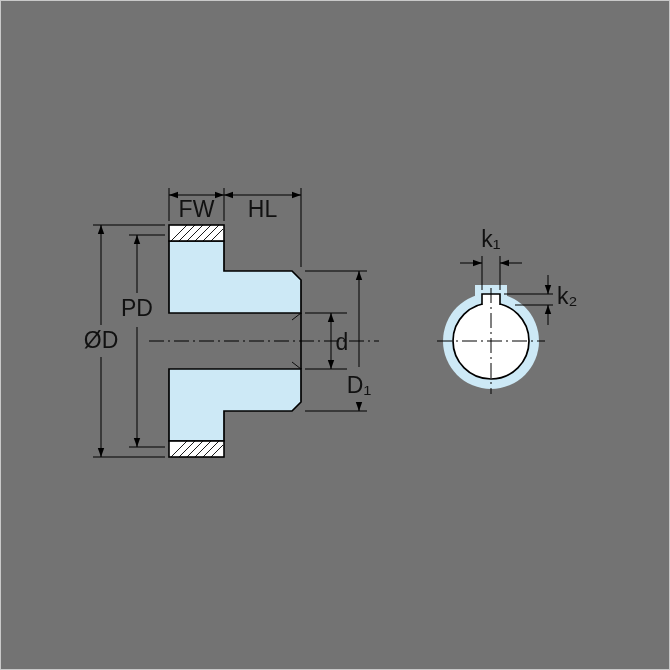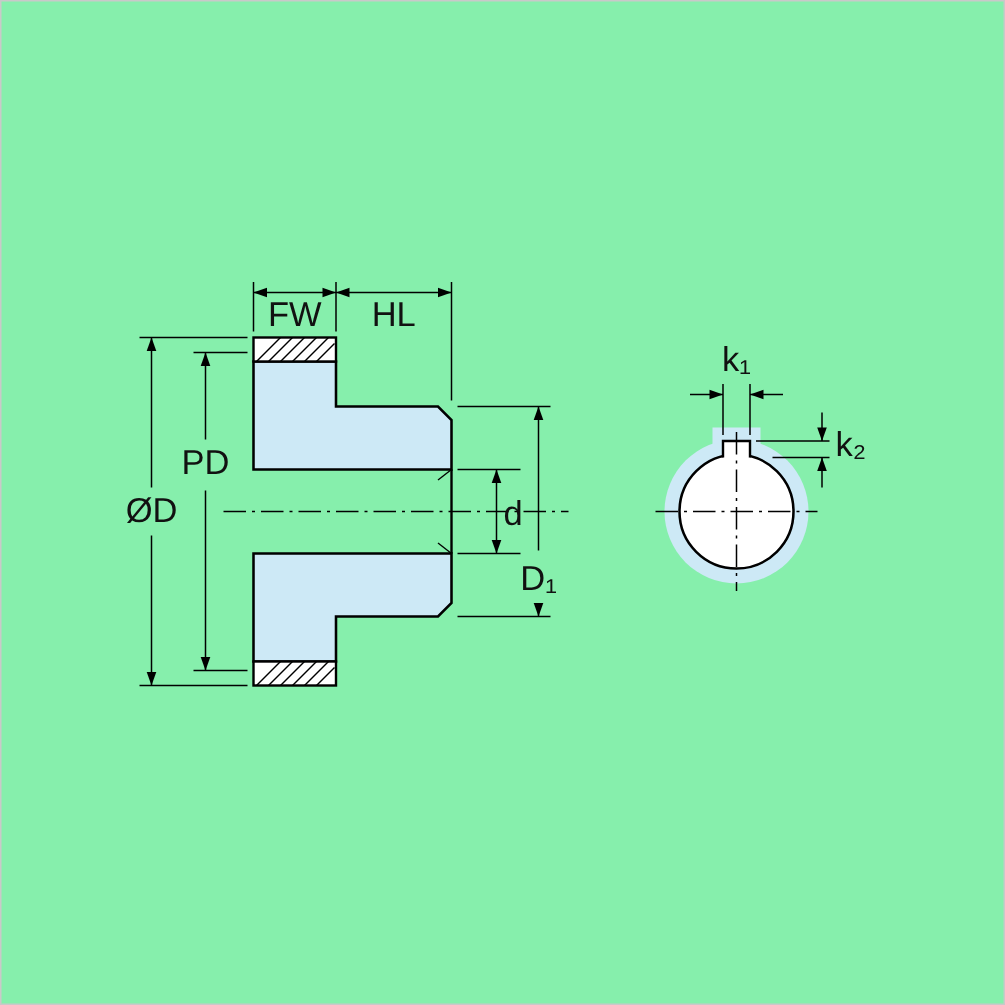--- a/index.html
+++ b/index.html
@@ -1,19 +1,19 @@
 <!DOCTYPE html>
 <html><head>
 <meta charset="utf-8">
 <style>
   html,body { margin:0; padding:0; background:#ffffff; }
   .page {
     width:668px; height:668px;
     border:1px solid #c9c9c9;
-    background:#86efac;
+    background:#737373;
     position:relative;
     font-family:"Liberation Sans","DejaVu Sans",sans-serif;
   }
   svg { display:block; }
   svg text {
     font-family:"Liberation Sans","DejaVu Sans",sans-serif;
     font-size:23px;
     fill:#111111;
   }
   .part   { stroke:#000000; stroke-width:1.7; }

